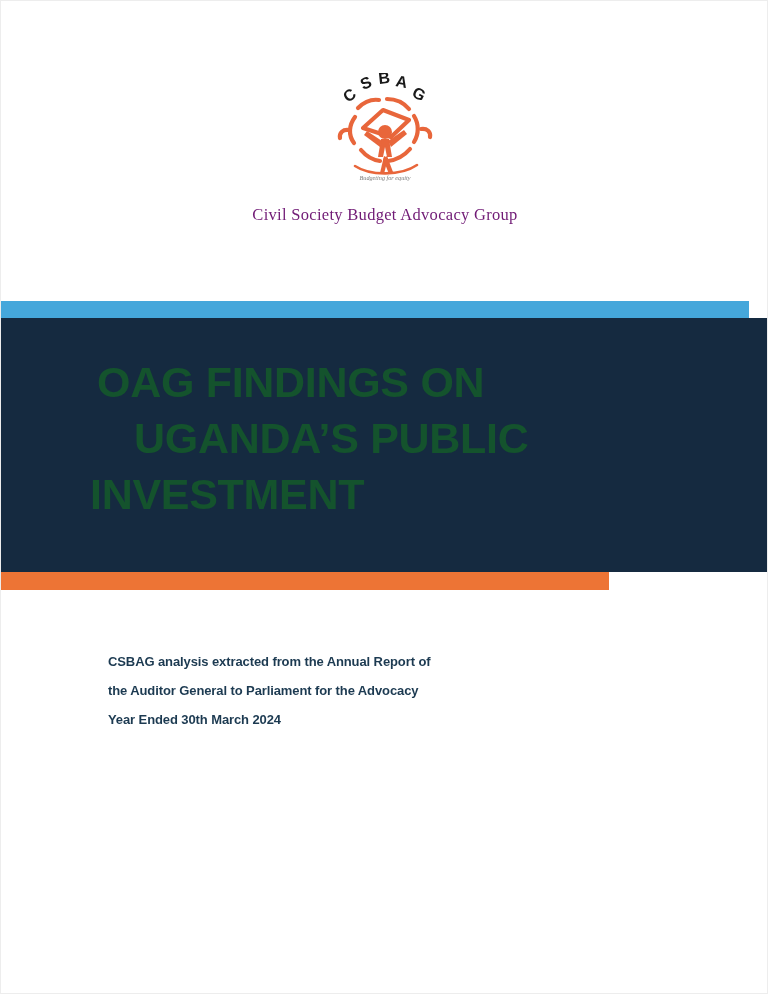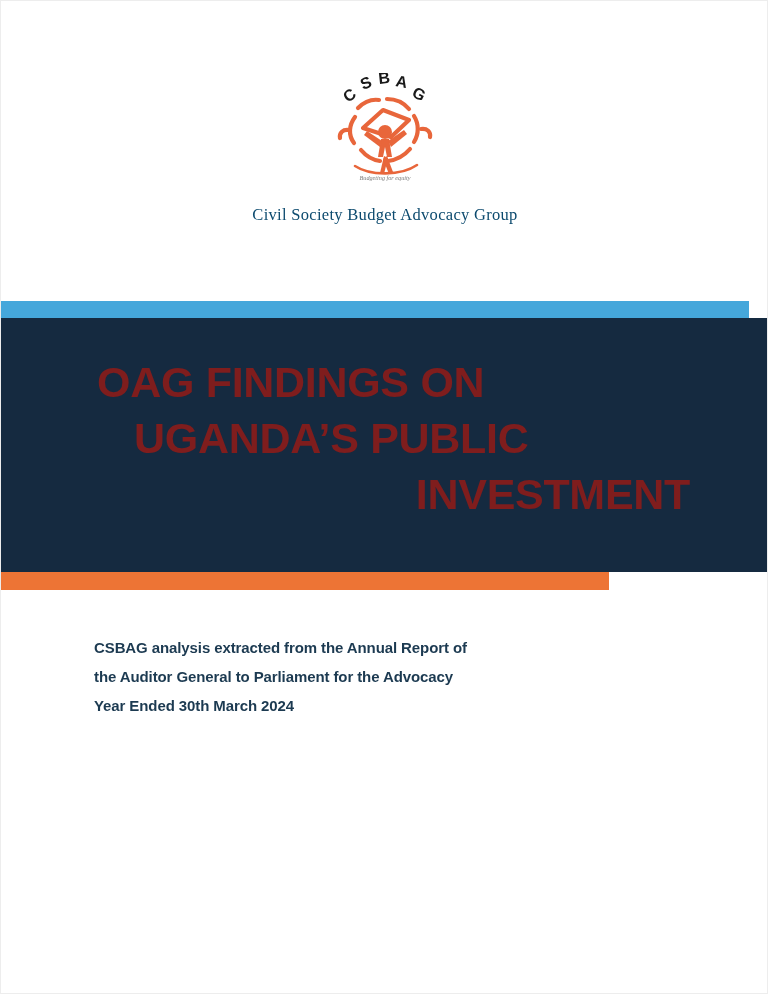--- a/index.html
+++ b/index.html
@@ -32,21 +32,21 @@
     width: 120px;
     height: 112px;
     margin: 0 auto;
     display: block;
   }
   .org-name {
     margin-top: 20px;
     font-family: "Liberation Serif", serif;
     font-size: 16.5px;
     letter-spacing: 0.3px;
-    color: #0c4a6e;
+    color: #701a75;
     white-space: nowrap;
   }
 
   
   .blue-bar {
     position: absolute;
     top: 300px;
     left: 0;
     width: 748px;
     height: 17px;
@@ -68,42 +68,42 @@
     height: 18px;
     background: #ED7435;
   }
 
   .title {
     position: absolute;
     top: 353px;
     left: 89px;
     width: 600px;
     margin: 0;
-    color: #7f1d1d;
+    color: #14532d;
     font-family: "Liberation Sans", sans-serif;
     font-weight: bold;
     font-size: 43px;
     line-height: 56px;
     letter-spacing: -0.3px;
   }
   .title .line-1 { display: block; padding-left: 7px; }
   .title .line-2 { display: block; margin-left: 44px; }
-  .title .line-3 { display: block; text-align: right; }
+  .title .line-3 { display: block; }
 
   
   .subtitle {
     position: absolute;
     top: 628px;
     left: 89px;
     width: 600px;
-    margin: 4px;
+    margin: 18px;
     color: #1C3A51;
     font-family: "Liberation Sans", sans-serif;
     font-weight: bold;
-    font-size: 15px;
+    font-size: 13px;
     line-height: 29px;
     letter-spacing: -0.1px;
   }
   .subtitle span { display: block; }
 </style>
 </head>
 <body>
 
 <div class="page">
 

